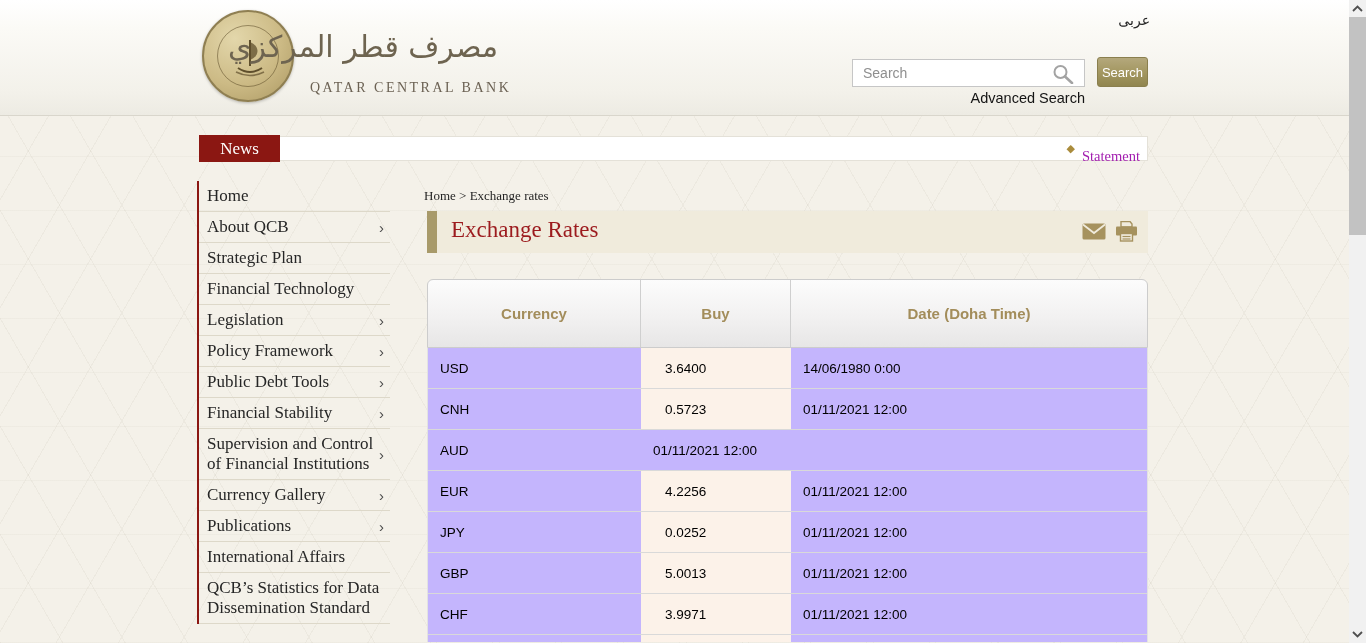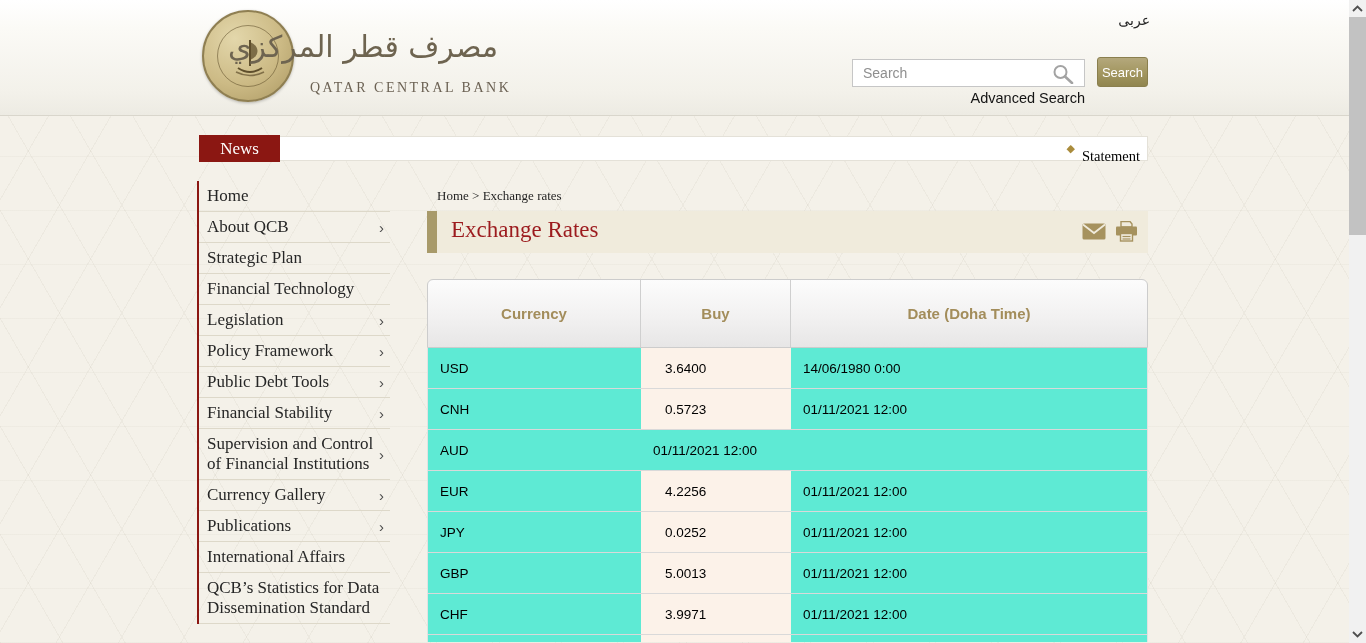--- a/index.html
+++ b/index.html
@@ -72,39 +72,39 @@
   .news-label {
     position:absolute; left:0; top:0; width:81px; height:27px; background:#8b1712;
     color:#fff; font-family:"Liberation Serif", serif; font-size:17px;
     display:flex; align-items:center; justify-content:center; cursor:pointer;
   }
   .ticker-item {
     position:absolute; right:8px; top:0; height:27px; display:flex; align-items:center; gap:7px;
     cursor:pointer;
   }
   .ticker-diamond { color:#aa8c3c; font-size:11px; line-height:1; }
-  .ticker-text { font-family:"Liberation Serif", serif; font-size:14.5px; color:#000000;margin-top:16px; }
+  .ticker-text { font-family:"Liberation Serif", serif; font-size:14.5px; color:#a21caf;margin-top:16px; }
 
   
   .sidebar {
     position:absolute; left:197px; top:181px; width:193px; z-index:2;
     border-left:2px solid #8b1712;
   }
   .side-item {
     display:flex; align-items:center; justify-content:space-between;
     padding:5px 6px 5px 8px; border-bottom:1px solid #ddd8c9; cursor:pointer;
   }
   .side-label {
     font-family:"Liberation Serif", serif; font-size:17px; line-height:20px; color:#262626;
   }
   .side-arrow { color:#4c4c4c; font-size:15px; line-height:1; padding-left:4px; }
 
   
   .breadcrumb {
-    position:absolute; left:437px; top:188px; z-index:2;
+    position:absolute; left:424px; top:188px; z-index:2;
     font-family:"Liberation Serif", serif; font-size:13px; color:#1f1f1f;
   }
   .breadcrumb span.crumb-link { cursor:pointer; }
   .title-bar {
     position:absolute; left:427px; top:211px; width:721px; height:42px;
     background:#f0ebdc; z-index:2;
   }
   .title-accent { position:absolute; left:0; top:0; width:10px; height:42px; background:#a89a6a; }
   .page-title {
     position:absolute; left:24px; top:6px;
@@ -120,21 +120,21 @@
     background:linear-gradient(180deg,#fcfcfc 0%,#f2f1f1 55%,#e7e6e6 100%);
     border:1px solid #cccccc;
   }
   .xr-hcell {
     display:flex; align-items:center; justify-content:center;
     font-weight:bold; font-size:15px; color:#a38d5b; border-right:1px solid #cfcfcf;
   }
   .xr-hcell:last-child { border-right:none; }
   .col0 { width:213px; } .col1 { width:150px; } .col2 { width:356px; flex:1; }
   .xr-body { border-left:1px solid #e2e2e2; border-right:1px solid #e2e2e2; }
-  .xr-row { display:flex; height:41px; background:#5eead4; border-bottom:1px solid #d9d9d9; }
+  .xr-row { display:flex; height:41px; background:#c4b5fd; border-bottom:1px solid #d9d9d9; }
   .xr-row.partial { height:7px; border-bottom:none; }
   .xr-cell { display:flex; align-items:center; padding-left:12px; font-size:13.5px; color:#000; }
   .xr-cell.col1 { background:#fcf2e9;padding-left:24px; }
 
   
   .scrollbar { position:absolute; right:0; top:0; width:17px; height:643px; background:#f1f1f1; z-index:10; }
   .sb-btn { position:absolute; left:0; width:17px; height:17px; background:#f1f1f1; display:flex; align-items:center; justify-content:center; cursor:pointer; }
   .sb-btn.up { top:0; } .sb-btn.down { bottom:0; }
   .sb-thumb { position:absolute; left:0; top:17px; width:17px; height:218px; background:#c2c2c2; cursor:pointer; }
 </style>

